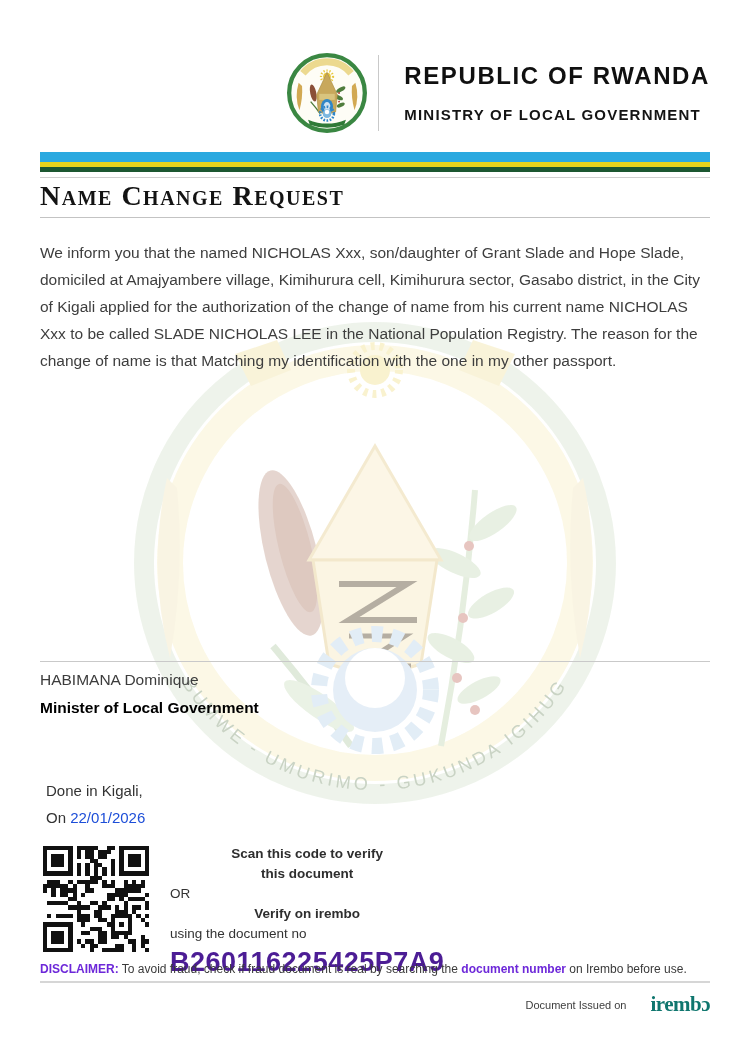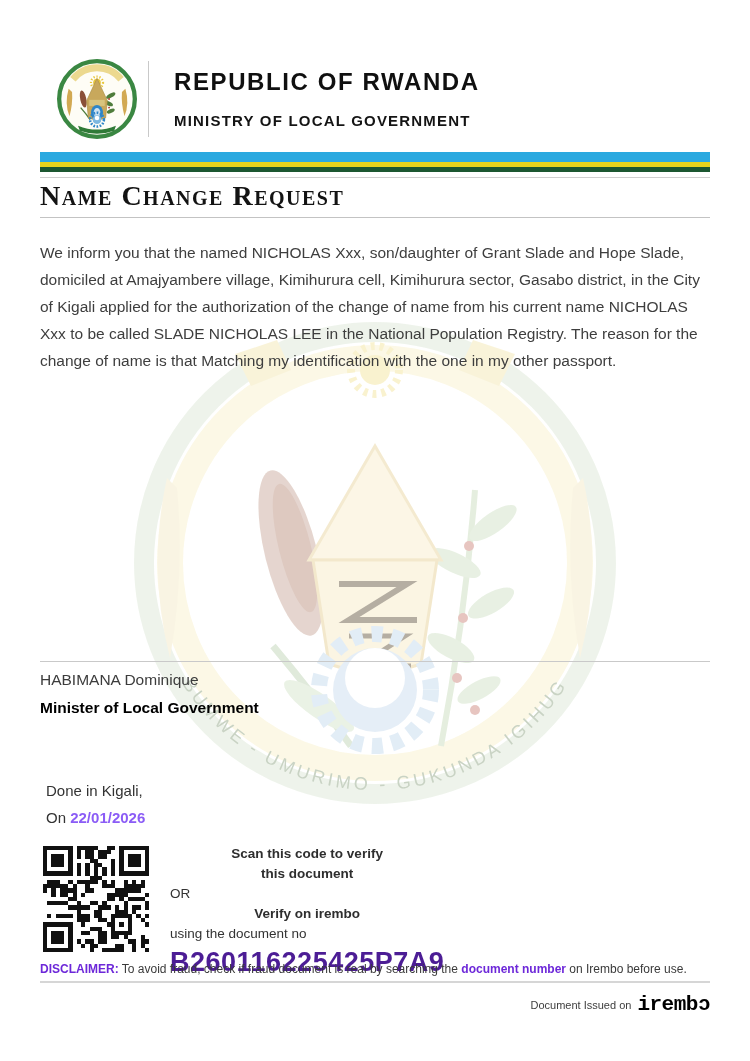--- a/index.html
+++ b/index.html
@@ -3,21 +3,21 @@
 <meta charset="utf-8">
 <style>
   html,body{margin:0;padding:0;background:#fff;}
   .page{
     position:relative; width:750px; height:1061px; background:#ffffff;
     font-family:"Liberation Sans", sans-serif; overflow:hidden;
   }
   .content{position:absolute; left:40px; width:670px; z-index:2;}
 
   
-  .header{top:56px; display:flex; align-items:center;}
+  .header{top:50px; display:flex; align-items:center;justify-content:flex-end;}
   .emblem{width:86px; height:86px; margin-left:14px; flex:0 0 auto;}
   .header-divider{width:1px; height:76px; background:#c9c9c9; margin-left:8px;}
   .header-titles{margin-left:25px;}
   .gov-title{
     font-size:24px; font-weight:bold; color:#101010; letter-spacing:1.6px; line-height:1;
   }
   .gov-subtitle{
     font-size:15px; font-weight:bold; color:#141414; letter-spacing:1.2px; margin-top:19px; line-height:1;
   }
 
@@ -48,42 +48,42 @@
 
   
   .watermark{position:absolute; left:123px; top:318px; width:504px; height:500px; z-index:0;}
 
   
   .approval{top:666px; font-size:15.5px; line-height:28px; color:#3c3c3c;}
   .approver-title{font-weight:bold; color:#000000;}
 
   
   .done-block{top:777px; left:46px; font-size:15px; line-height:27px; color:#333;}
-  .done-date{font-weight:bold; color:#8b5cf6;}
+  .done-date{font-weight:normal; color:#1d4ed8;}
 
   
   .qr-row{top:846px; display:flex; align-items:flex-start;}
   .qr-box{width:106px; height:106px; margin-left:3px; flex:0 0 auto;}
   .verify-text{margin-left:21px; margin-top:-2px; color:#333;}
   .v-line{font-size:13.5px; line-height:20px;}
   .v-bold{font-weight:bold; color:#2e2e2e;text-align:center;}
   .doc-number{
     font-size:27px; font-weight:bold; color:#4c1d95; margin-top:3px; letter-spacing:0.5px;
   }
 
   
   .disclaimer{top:962px; font-size:12px; color:#3a3a3a;}
   .disc-bold{font-weight:bold; color:#6d28d9;}
 
   
   .footer{top:994px; display:flex; justify-content:flex-end; align-items:center;}
-  .issued-on{font-size:11px; color:#3d3d3d; margin-right:6px;padding-left:8px;}
+  .issued-on{font-size:11px; color:#3d3d3d; margin-right:24px;padding-left:8px;}
   .brand-wordmark{
-    font-family:Liberation Mono, monospace; font-size:21px; font-weight:600;
-    color:#000000; letter-spacing:-0.5px; line-height:1;
+    font-family:Liberation Serif, serif; font-size:21px; font-weight:600;
+    color:#0f766e; letter-spacing:-0.5px; line-height:1;
   }
 </style>
 </head>
 <body>
 
 <div class="page">
 
   <svg class="watermark" viewBox="0 0 504 500" xmlns="http://www.w3.org/2000/svg" aria-hidden="true">
     <g opacity="0.75">
       <circle cx="252" cy="245" r="231" fill="none" stroke="#e9f0e5" stroke-width="20"></circle>

